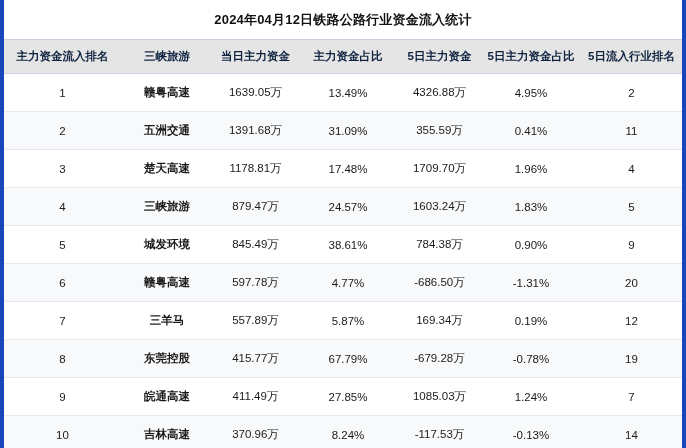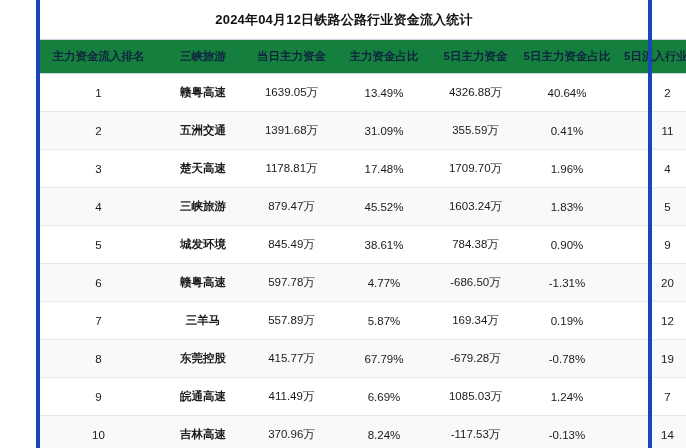--- a/index.html
+++ b/index.html
@@ -9,41 +9,40 @@
   }
   body {
     width: 686px;
     height: 448px;
     font-family: "Liberation Sans", sans-serif;
     color: #1a1a1a;
     overflow: hidden;
   }
   .page {
     position: relative;
-    width: 616px;
+    width: 686px;
     height: 448px;
     background: #ffffff;
     box-sizing: border-box;
-    margin-left: 36px;
   }
   .title {
     text-align: center;
     font-size: 13px;
     font-weight: bold;
     color: #111111;
     padding: 11px 0 10px 0;
     letter-spacing: 0.2px;
   }
   table.data {
     width: 100%;
     border-collapse: collapse;
     table-layout: fixed;
   }
   table.data thead th {
-    background: #15803d;
+    background: #e5e5e5;
     font-size: 11.5px;
     font-weight: bold;
     color: #0f2340;
     padding: 9px 2px;
     text-align: center;
     border-top: 1px solid #c9d4e0;
     border-bottom: 1px solid #c9d4e0;
     white-space: nowrap;
   }
   table.data tbody td {
@@ -118,21 +117,21 @@
         <th>5日流入行业排名</th>
       </tr>
     </thead>
     <tbody>
       <tr class="odd">
         <td>1</td>
         <td class="name">赣粤高速</td>
         <td>1639.05万</td>
         <td>13.49%</td>
         <td>4326.88万</td>
-        <td>40.64%</td>
+        <td>4.95%</td>
         <td>2</td>
       </tr>
       <tr class="even">
         <td>2</td>
         <td class="name">五洲交通</td>
         <td>1391.68万</td>
         <td>31.09%</td>
         <td>355.59万</td>
         <td>0.41%</td>
         <td>11</td>
@@ -143,21 +142,21 @@
         <td>1178.81万</td>
         <td>17.48%</td>
         <td>1709.70万</td>
         <td>1.96%</td>
         <td>4</td>
       </tr>
       <tr class="even">
         <td>4</td>
         <td class="name">三峡旅游</td>
         <td>879.47万</td>
-        <td>45.52%</td>
+        <td>24.57%</td>
         <td>1603.24万</td>
         <td>1.83%</td>
         <td>5</td>
       </tr>
       <tr class="odd">
         <td>5</td>
         <td class="name">城发环境</td>
         <td>845.49万</td>
         <td>38.61%</td>
         <td>784.38万</td>
@@ -188,21 +187,21 @@
         <td>415.77万</td>
         <td>67.79%</td>
         <td>-679.28万</td>
         <td>-0.78%</td>
         <td>19</td>
       </tr>
       <tr class="odd">
         <td>9</td>
         <td class="name">皖通高速</td>
         <td>411.49万</td>
-        <td>6.69%</td>
+        <td>27.85%</td>
         <td>1085.03万</td>
         <td>1.24%</td>
         <td>7</td>
       </tr>
       <tr class="even">
         <td>10</td>
         <td class="name">吉林高速</td>
         <td>370.96万</td>
         <td>8.24%</td>
         <td>-117.53万</td>

